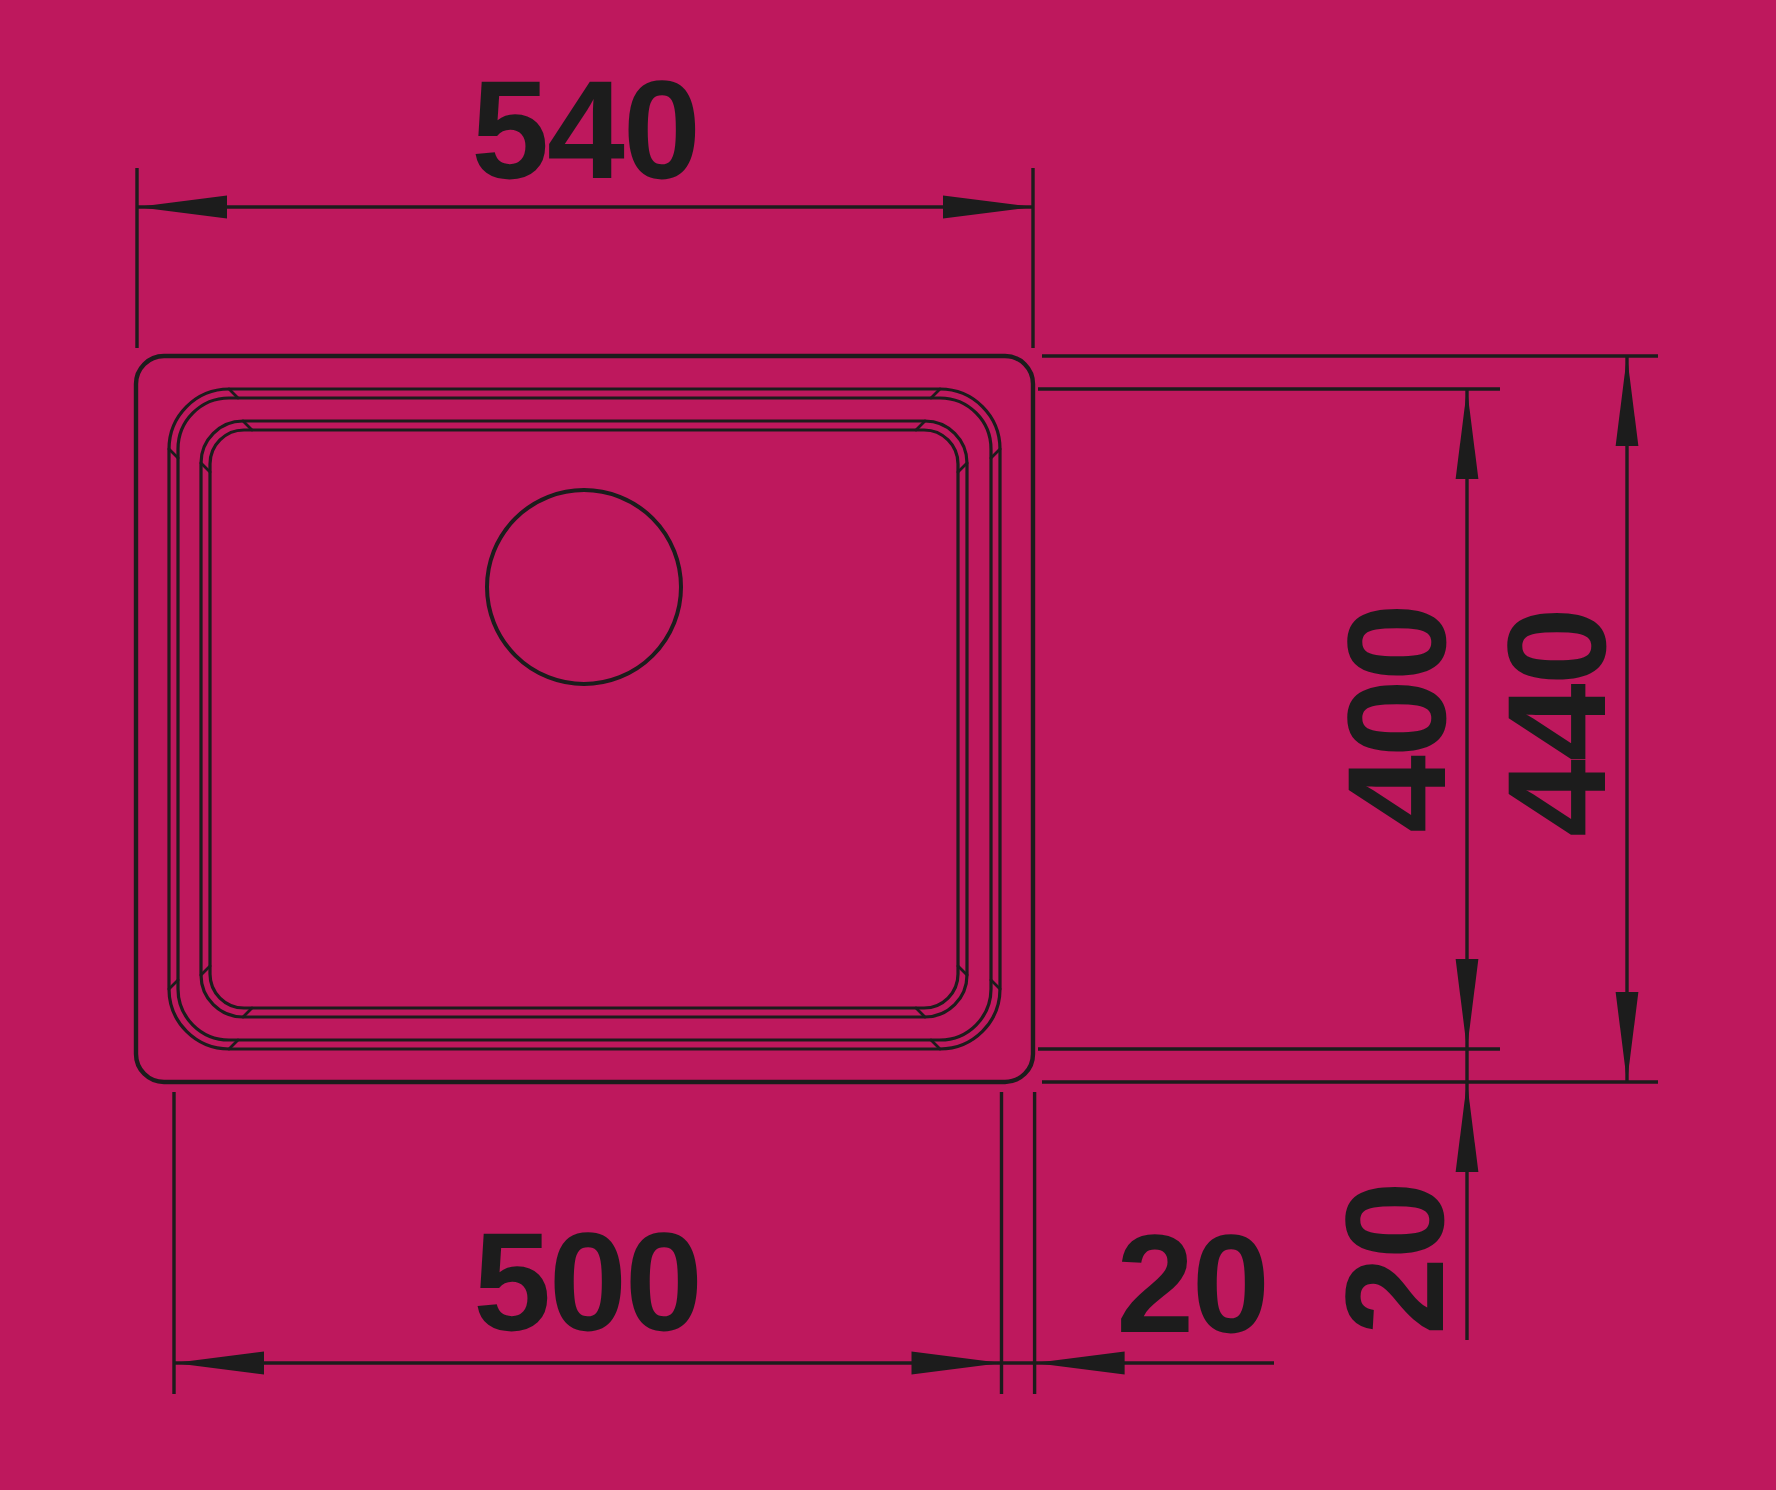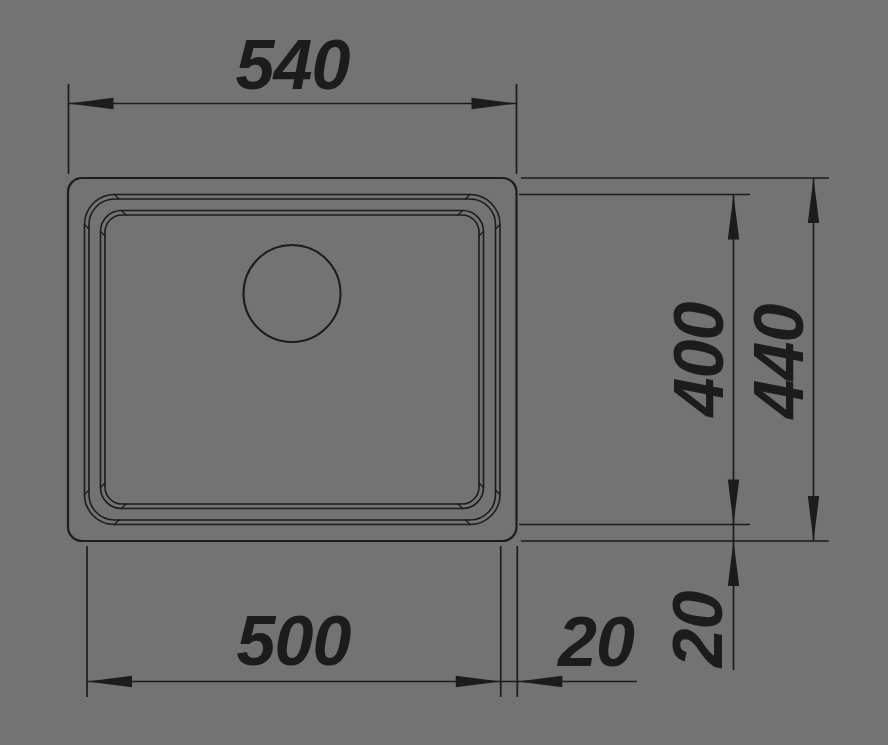--- a/index.html
+++ b/index.html
@@ -4,23 +4,22 @@
 <style>
   html, body {
     margin: 0;
     padding: 0;
     background: #ffffff;
   }
   .canvas {
     position: relative;
     width: 888px;
     height: 745px;
-    background: #737373;
+    background: #be185d;
     overflow: hidden;
-    font-style: italic;
   }
   svg { display: block; }
   .s-outer { stroke-width: 2.2; stroke-linejoin: round; }
   .s-band  { stroke-width: 1.6; }
   .s-tick  { stroke-width: 1.4; stroke-linecap: round; }
   .s-dim   { stroke-width: 1.7; stroke-linecap: butt; }
   .s-circle{ stroke-width: 2; }
   .dim-text {
     font-family: "Liberation Sans", "DejaVu Sans", sans-serif;
     font-weight: bold;

